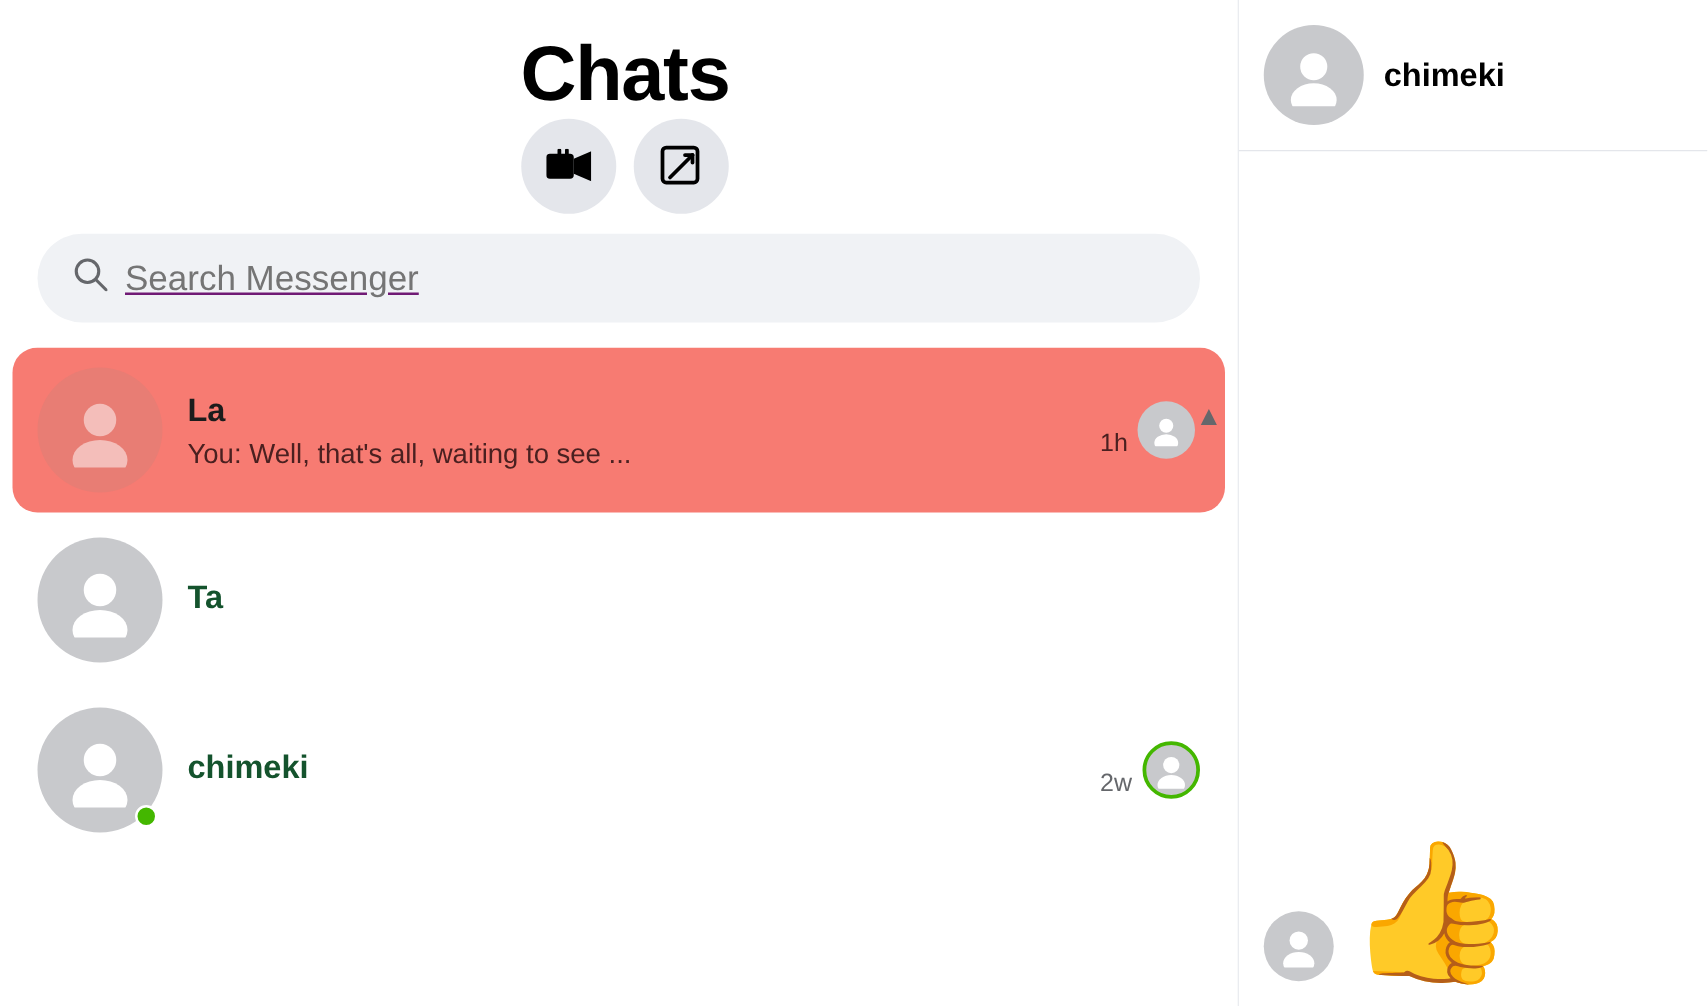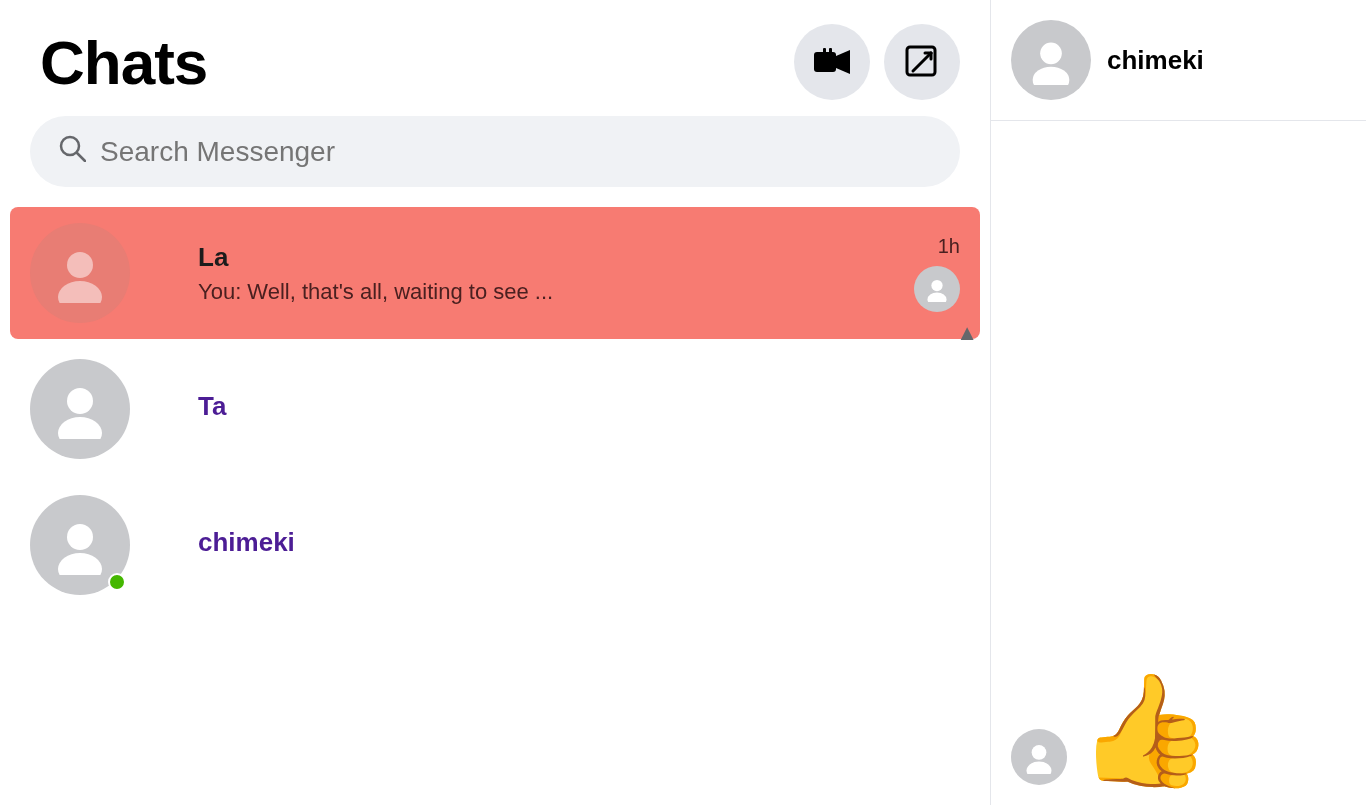--- a/index.html
+++ b/index.html
@@ -20,20 +20,21 @@
       display: flex;
       flex-direction: column;
       position: relative;
     }
 
     .chats-header {
       display: flex;
       align-items: center;
       justify-content: space-between;
       padding: 24px 30px 16px 40px;
+      flex-direction: column;
     }
 
     .chats-title {
       font-size: 62px;
       font-weight: 800;
       color: #000;
       letter-spacing: -1px;
     }
 
     .header-icons {
@@ -72,40 +73,40 @@
     .search-icon-wrap {
       color: #65676b;
       font-size: 26px;
     }
 
     .search-input {
       background: transparent;
       border: none;
       outline: none;
       font-size: 28px;
-      color: #c2410c;
+      color: #701a75;
       width: 100%;
+      text-decoration: underline;
     }
 
     
     .chat-list {
       flex: 1;
       overflow-y: auto;
       padding: 0 10px;
     }
 
     .chat-item {
       display: flex;
       align-items: center;
       padding: 16px 20px;
-      border-radius: 8px;
+      border-radius: 20px;
       cursor: pointer;
       position: relative;
       margin-bottom: 4px;
-      gap: 48px;
     }
 
     .chat-item.active {
       background: #f77b72;
     }
 
     .chat-item.normal {
       background: #fff;
     }
 
@@ -132,21 +133,21 @@
     }
 
     .chat-info {
       flex: 1;
       min-width: 0;
     }
 
     .chat-name {
       font-size: 26px;
       font-weight: 700;
-      color: #4c1d95;
+      color: #14532d;
       margin-bottom: 6px;
       white-space: nowrap;
       overflow: hidden;
       text-overflow: ellipsis;
     }
 
     .chat-item.active .chat-name {
       color: #1c1c1c;
     }
 
@@ -157,21 +158,21 @@
       overflow: hidden;
       text-overflow: ellipsis;
     }
 
     .chat-item.active .chat-preview {
       color: #4a2020;
     }
 
     .chat-meta {
       display: flex;
-      flex-direction: column;
+      flex-direction: row;
       align-items: flex-end;
       gap: 8px;
       margin-left: 10px;
       min-width: 80px;
     }
 
     .chat-time {
       font-size: 20px;
       color: #65676b;
     }
@@ -345,20 +346,30 @@
         <svg class="avatar-icon" viewBox="0 0 60 60" xmlns="http://www.w3.org/2000/svg">
           <circle cx="30" cy="22" r="13" fill="#fff"></circle>
           <ellipse cx="30" cy="54" rx="22" ry="16" fill="#fff"></ellipse>
         </svg>
 
         <div style="position:absolute;bottom:4px;right:4px;width:18px;height:18px;border-radius:50%;background:#44b700;border:2px solid #fff;"></div>
       </div>
       <div class="chat-info">
         <div class="chat-name">chimeki</div>
       </div>
+      <div class="chat-meta">
+        <span class="chat-time">2w</span>
+
+        <div style="width:46px;height:46px;border-radius:50%;background:#c8c9cc;border:3px solid #44b700;display:flex;align-items:center;justify-content:center;overflow:hidden;">
+          <svg width="30" height="30" viewBox="0 0 60 60" xmlns="http://www.w3.org/2000/svg">
+            <circle cx="30" cy="22" r="13" fill="#fff"></circle>
+            <ellipse cx="30" cy="54" rx="22" ry="16" fill="#fff"></ellipse>
+          </svg>
+        </div>
+      </div>
     </div>
 
   </div>
 
   <div style="position:absolute;right:12px;top:320px;">
     <span style="font-size:22px;color:#65676b;">▲</span>
   </div>
 </div>
 
 <div class="right-panel">

